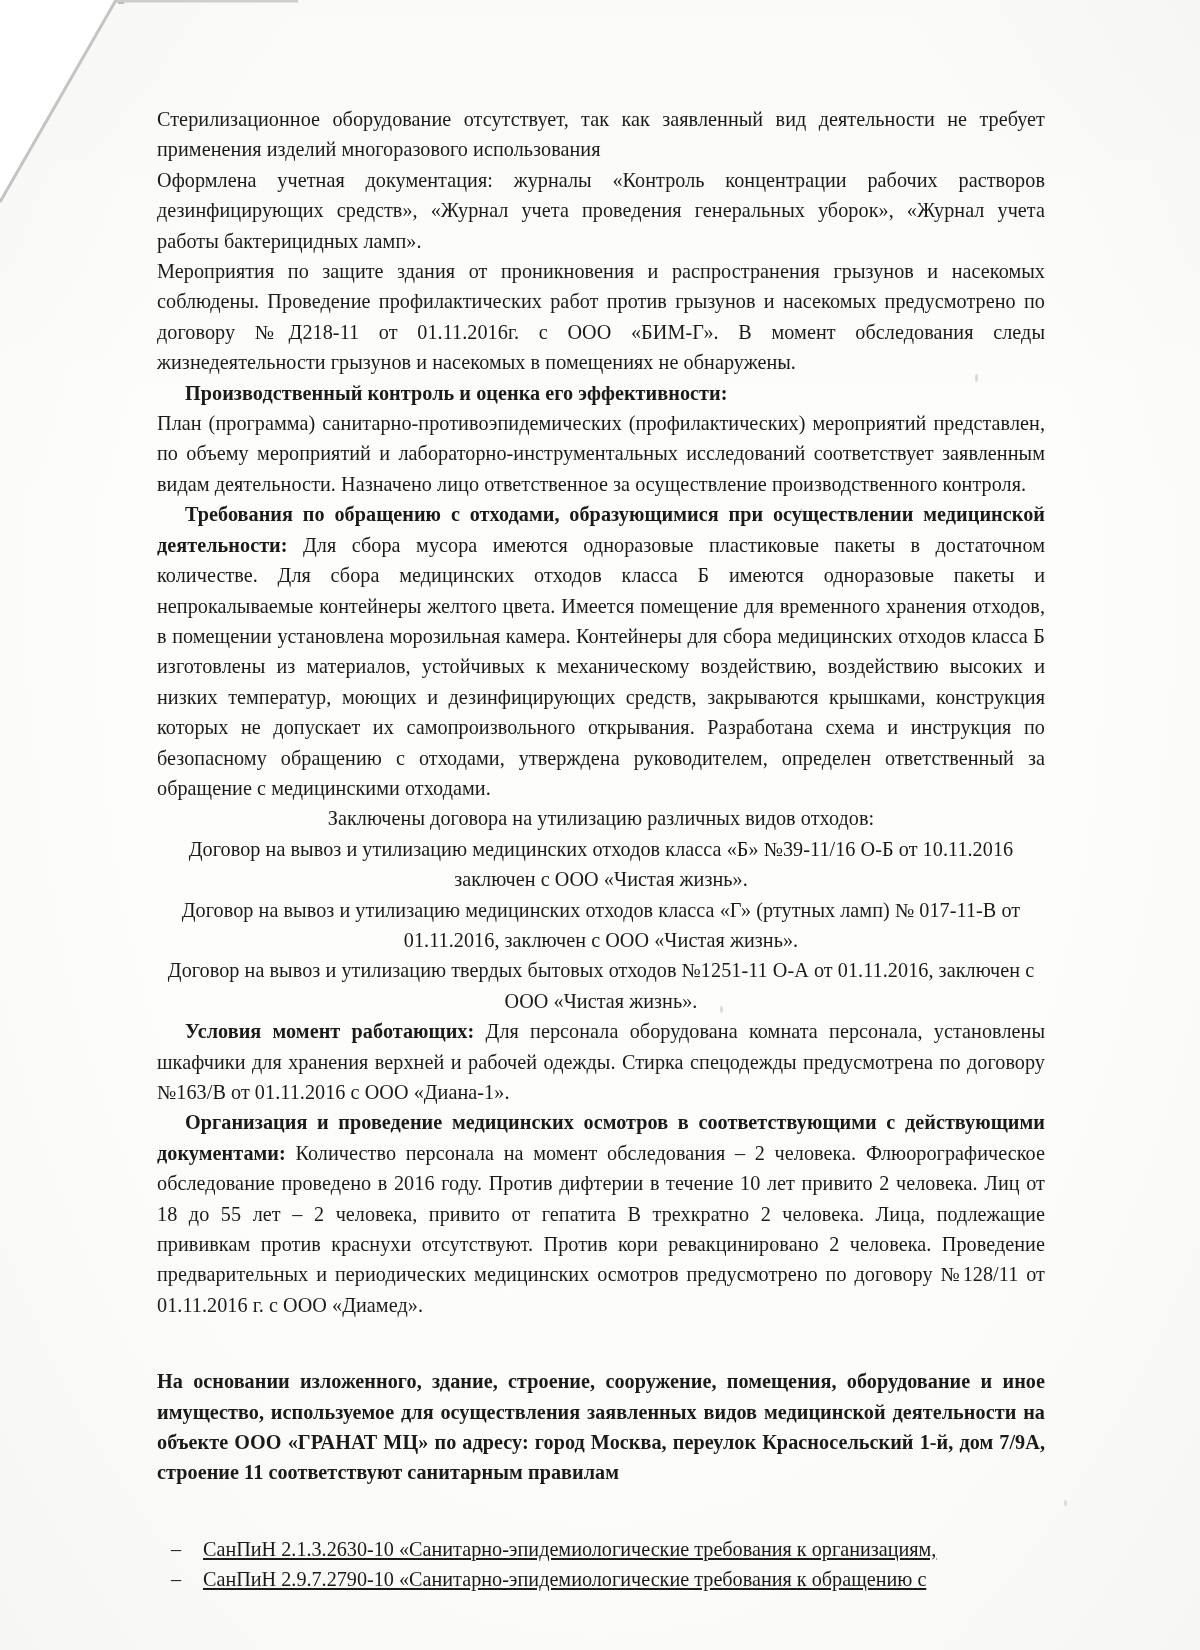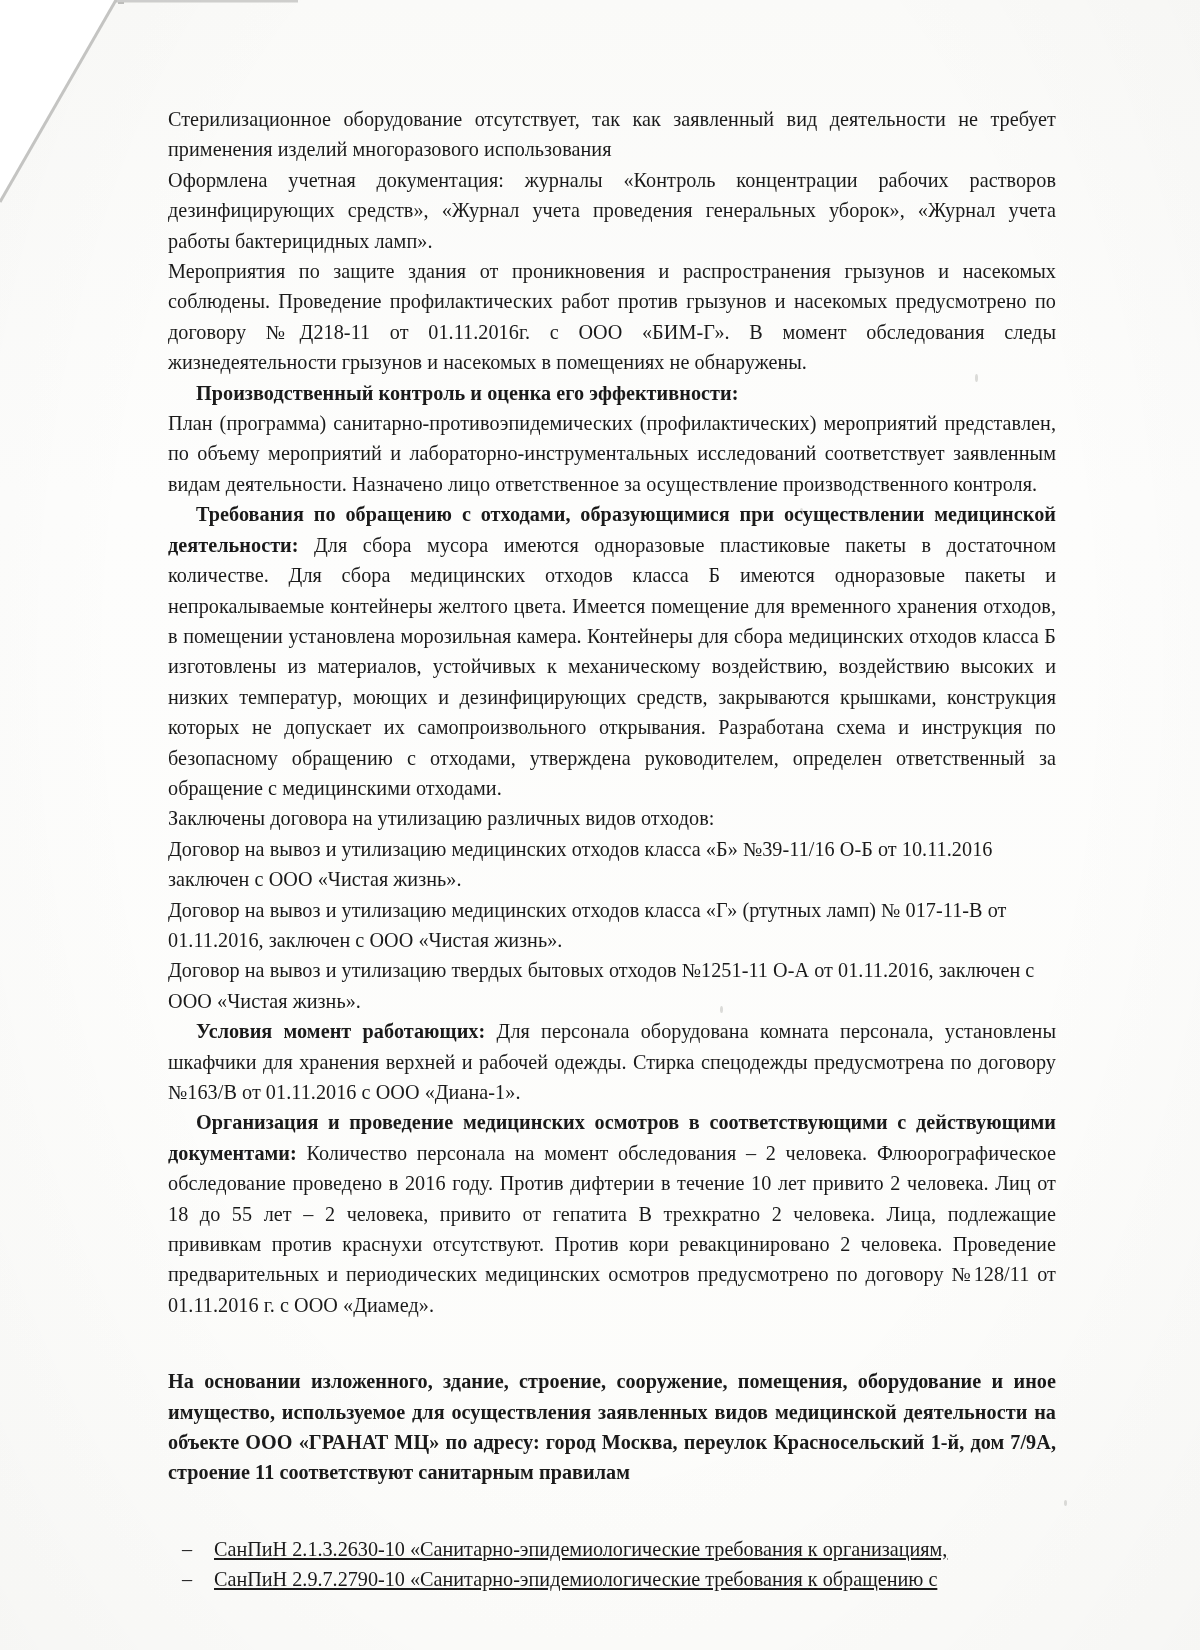--- a/index.html
+++ b/index.html
@@ -35,36 +35,36 @@
     position: absolute;
     top: -2px;
     left: -2px;
     width: 300px;
     height: 210px;
     pointer-events: none;
   }
 
   .content {
     position: absolute;
-    left: 168px;
+    left: 157px;
     top: 104px;
     width: 888px;
   }
 
   p {
     margin: 0;
     font-size: 20.2px;
     line-height: 30.4px;
     text-align: justify;
     text-justify: inter-word;
     letter-spacing: 0.05px;
   }
 
   p.left {
-    text-align: left;
+    text-align: center;
   }
 
   .heading-run {
     font-weight: bold;
     margin-left: 28px;
   }
 
   .block-bold {
     font-weight: bold;
   }

